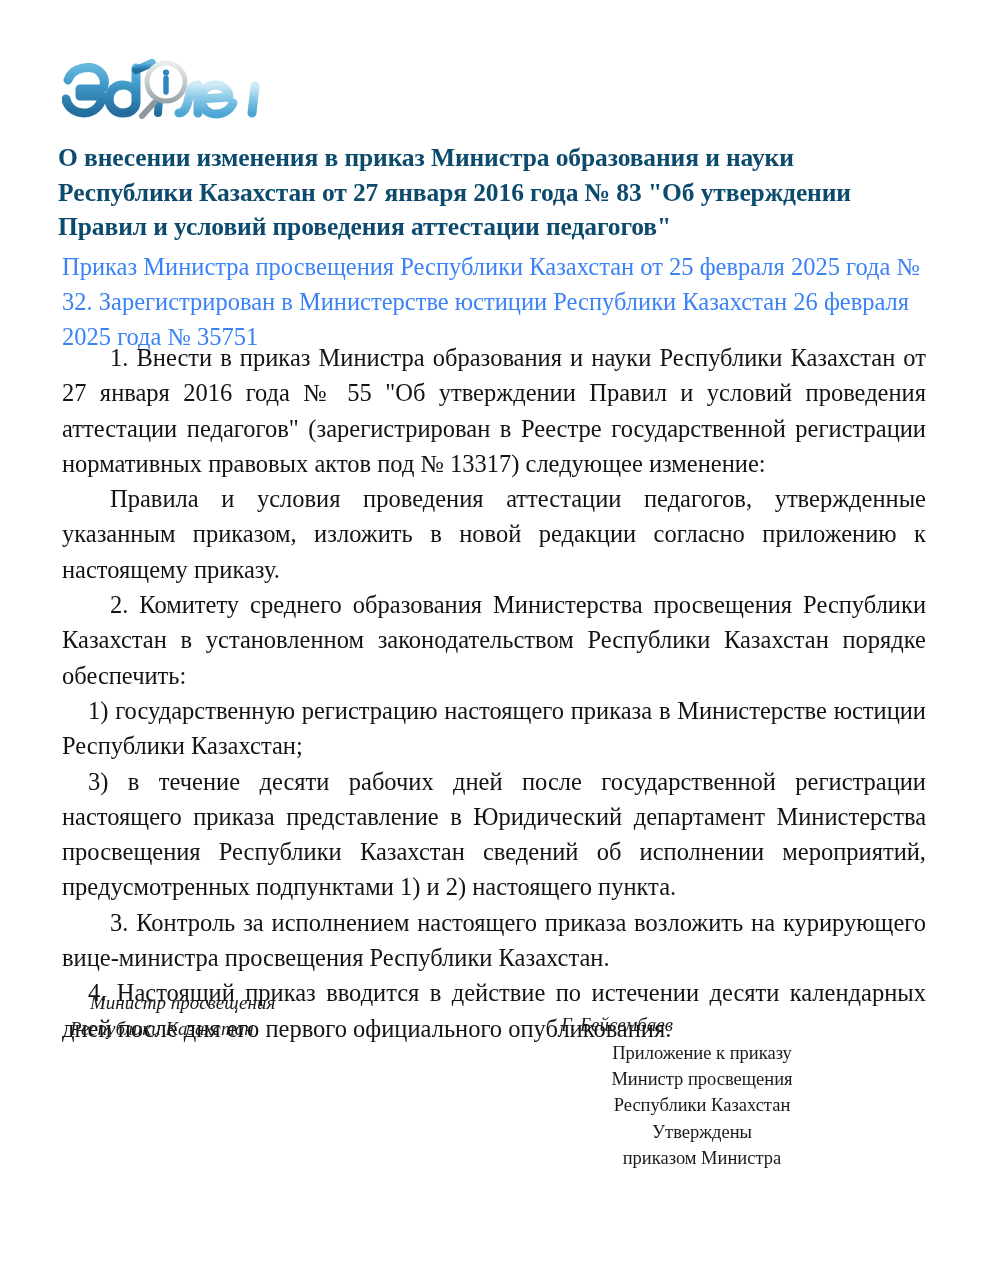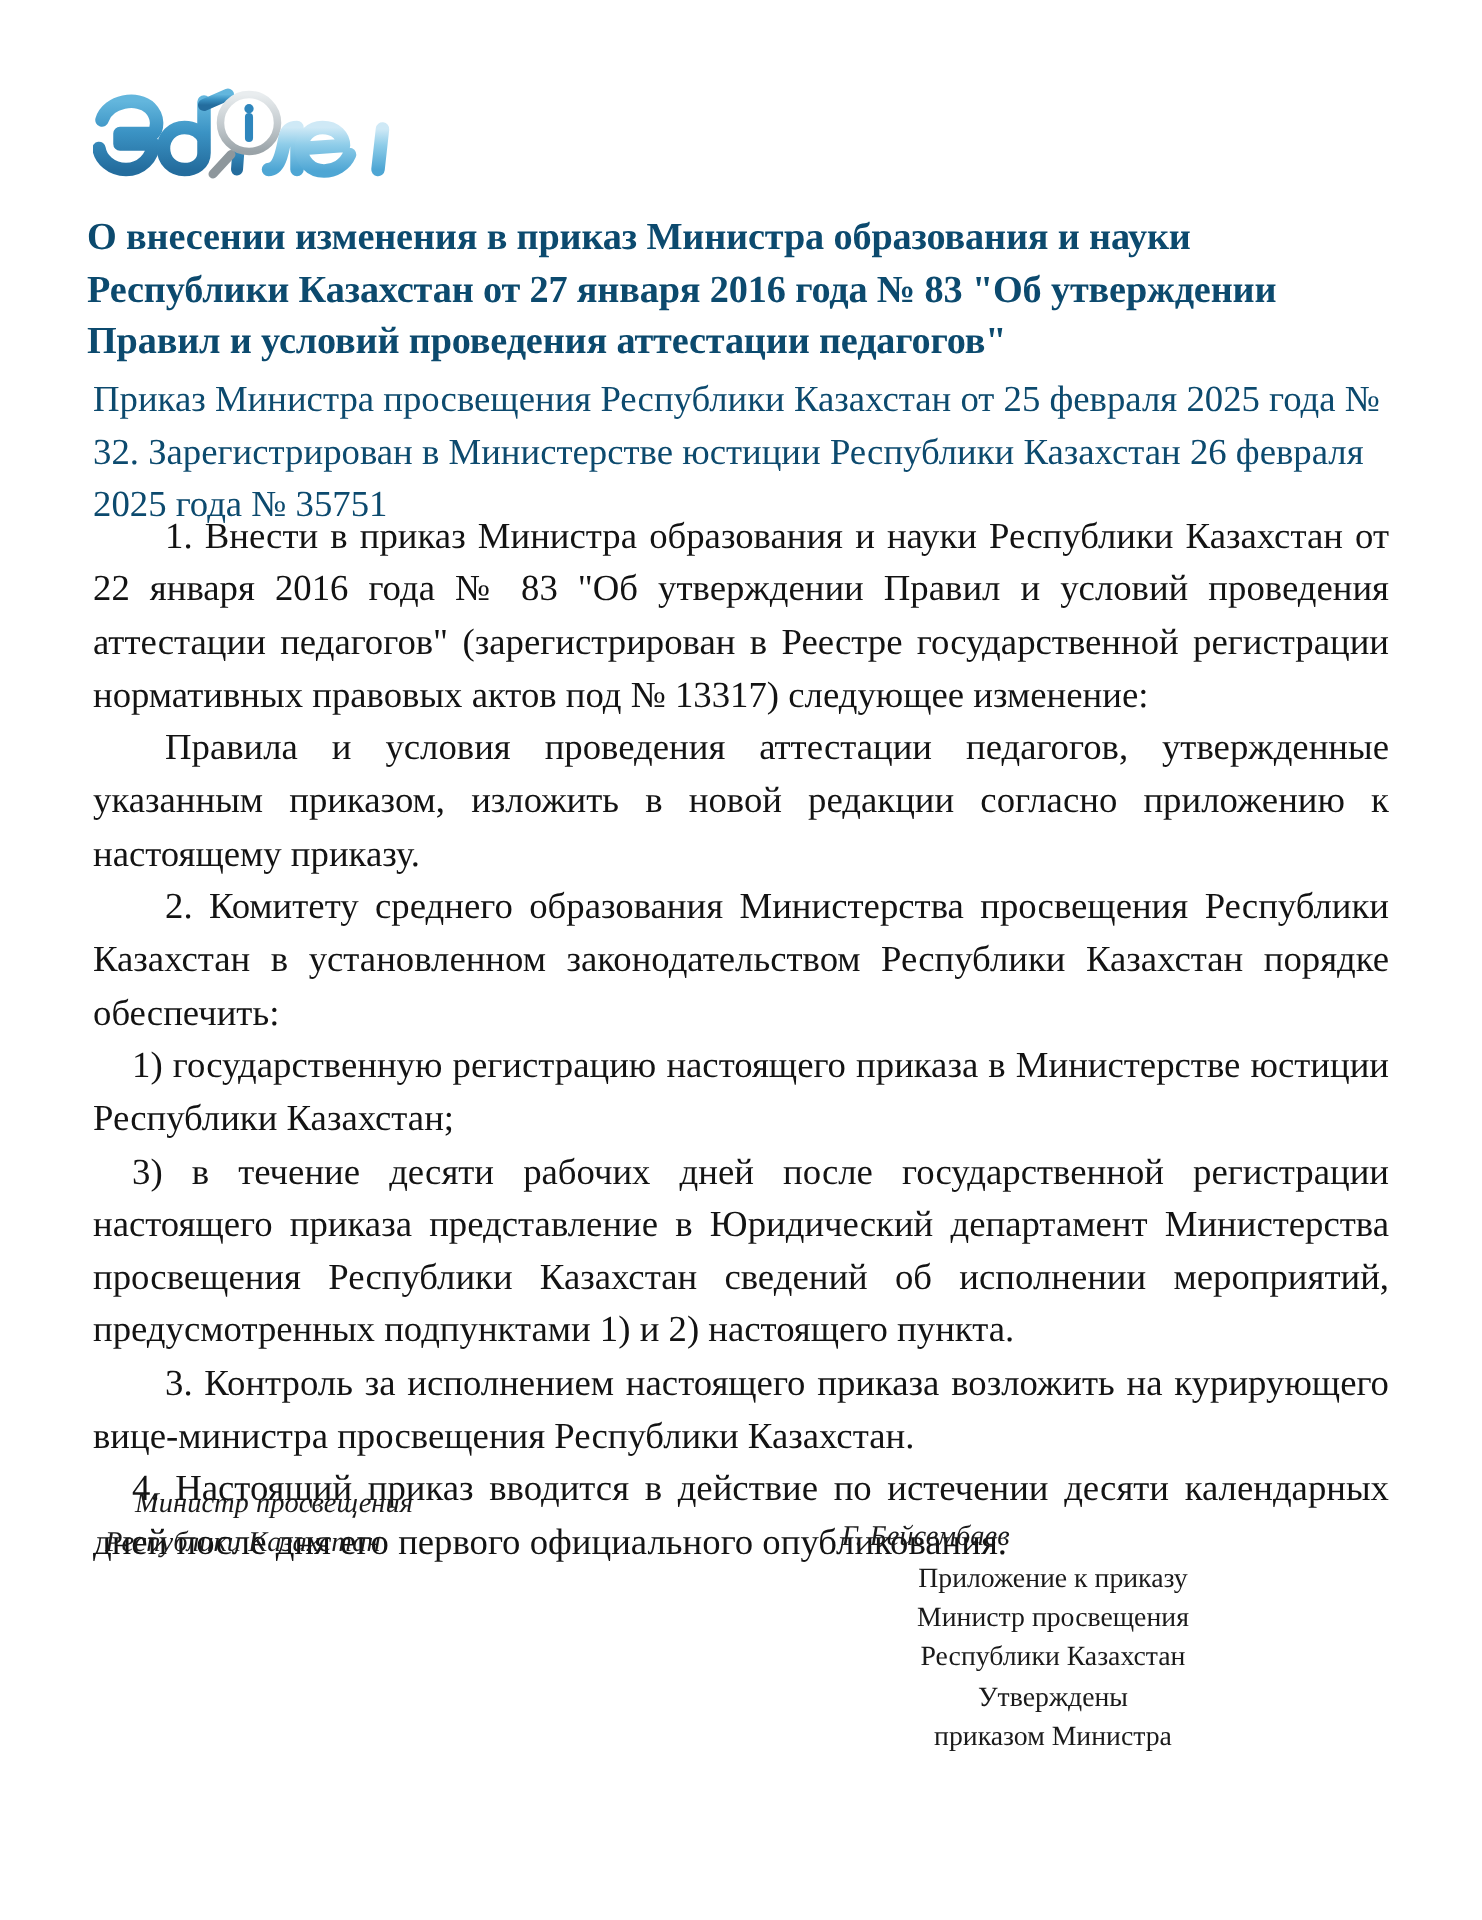--- a/index.html
+++ b/index.html
@@ -47,21 +47,21 @@
   }
 
   
   .doc-sub {
     position: absolute;
     left: 62px;
     top: 249px;
     width: 868px;
     font-size: 24.5px;
     line-height: 35px;
-    color: #0c4a6e;
+    color: #3b82f6;
   }
 
   
   .body-block {
     position: absolute;
     left: 62px;
     top: 340px;
     width: 864px;
     font-size: 24.5px;
     line-height: 35.3px;
@@ -178,21 +178,21 @@
         <path d="M193 28 L190 55" fill="none" stroke="url(#gLight)" stroke-width="9" stroke-linecap="round"></path>
       </g>
     </svg>
   </div>
 
   <div class="doc-title">О внесении изменения в приказ Министра образования и науки Республики Казахстан от 27 января 2016 года № 83 "Об утверждении Правил и условий проведения аттестации педагогов"</div>
 
   <div class="doc-sub">Приказ Министра просвещения Республики Казахстан от 25 февраля 2025 года № 32. Зарегистрирован в Министерстве юстиции Республики Казахстан 26 февраля 2025 года № 35751</div>
 
   <div class="body-block">
-    <p class="ind-lg">1. Внести в приказ Министра образования и науки Республики Казахстан от 22 января 2016 года № 83 "Об утверждении Правил и условий проведения аттестации педагогов" (зарегистрирован в Реестре государственной регистрации нормативных правовых актов под № 13317) следующее изменение:</p>
+    <p class="ind-lg">1. Внести в приказ Министра образования и науки Республики Казахстан от 27 января 2016 года № 55 "Об утверждении Правил и условий проведения аттестации педагогов" (зарегистрирован в Реестре государственной регистрации нормативных правовых актов под № 13317) следующее изменение:</p>
     <p class="ind-lg">Правила и условия проведения аттестации педагогов, утвержденные указанным приказом, изложить в новой редакции согласно приложению к настоящему приказу.</p>
     <p class="ind-lg">2. Комитету среднего образования Министерства просвещения Республики Казахстан в установленном законодательством Республики Казахстан порядке обеспечить:</p>
     <p class="ind-sm">1) государственную регистрацию настоящего приказа в Министерстве юстиции Республики Казахстан;</p>
     <p class="ind-sm">3) в течение десяти рабочих дней после государственной регистрации настоящего приказа представление в Юридический департамент Министерства просвещения Республики Казахстан сведений об исполнении мероприятий, предусмотренных подпунктами 1) и 2) настоящего пункта.</p>
     <p class="ind-lg">3. Контроль за исполнением настоящего приказа возложить на курирующего вице-министра просвещения Республики Казахстан.</p>
     <p class="ind-sm">4. Настоящий приказ вводится в действие по истечении десяти календарных дней после дня его первого официального опубликования.</p>
   </div>
 
   <div class="sig">
     <div class="sig-role">Министр просвещения</div>

